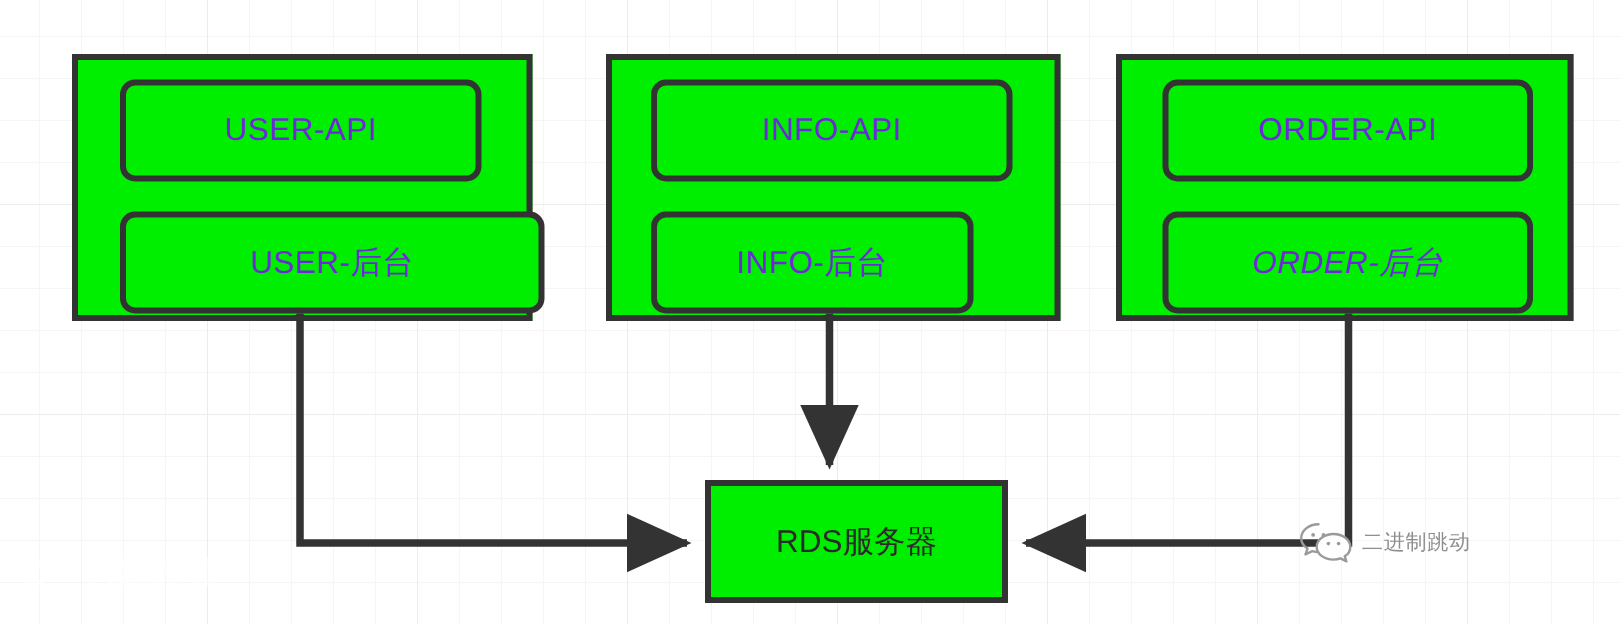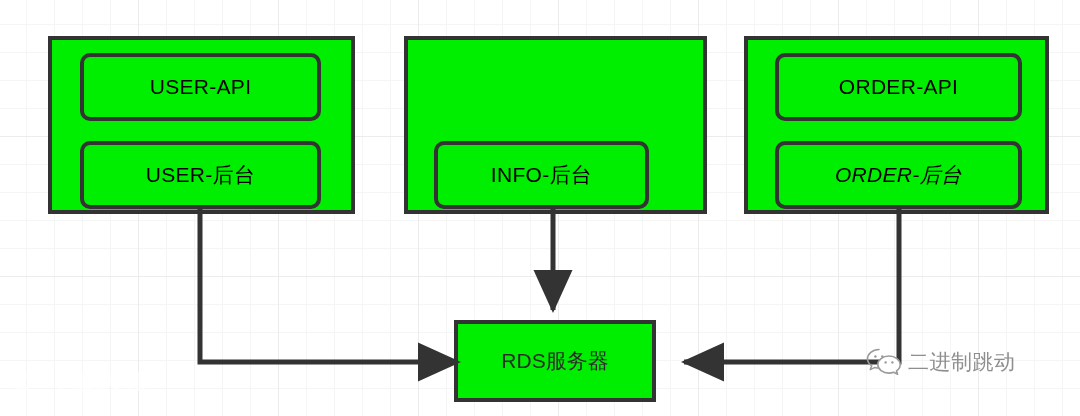--- a/index.html
+++ b/index.html
@@ -32,21 +32,21 @@
 
   .inner-box {
     position: absolute;
     background: #00ee00;
     border: 4px solid #333333;
     border-radius: 10px;
     box-sizing: border-box;
     display: flex;
     align-items: center;
     justify-content: center;
-    color: #000000;
+    color: #6d28d9;
     font-size: 21px;
     letter-spacing: 0.3px;
     white-space: nowrap;
   }
 
   .rds-box {
     position: absolute;
     background: #00ee00;
     border: 4px solid #333333;
     box-sizing: border-box;
@@ -87,42 +87,43 @@
   .wm-right {
     position: absolute;
     left: 866px;
     top: 347px;
     display: flex;
     align-items: center;
     gap: 6px;
   }
   .wm-right-text {
     color: #8e8e8e;
-    font-size: 21px;
+    font-size: 14px;
     letter-spacing: 0.5px;
     white-space: nowrap;
   }
 </style>
 </head>
 <body>
 
 <div id="canvas">
 
   <div class="group-box" style="left:48px; top:36px; width:307px; height:178px;"></div>
   <div class="inner-box" style="left:80px; top:53px; width:241px; height:68px;">USER-API</div>
-  <div class="inner-box" style="left:80px; top:141px; width:241px; height:68px;">USER-后台</div>
+  <div class="inner-box" style="left:80px; top:141px; width:283px; height:68px;">USER-后台</div>
 
   <div class="group-box" style="left:404px; top:36px; width:303px; height:178px;"></div>
+  <div class="inner-box" style="left:434px; top:53px; width:241px; height:68px;">INFO-API</div>
   <div class="inner-box" style="left:434px; top:141px; width:215px; height:68px;">INFO-后台</div>
 
   <div class="group-box" style="left:744px; top:36px; width:305px; height:178px;"></div>
   <div class="inner-box" style="left:775px; top:53px; width:247px; height:68px;">ORDER-API</div>
   <div class="inner-box" style="left:775px; top:141px; width:247px; height:68px;font-style:italic;">ORDER-后台</div>
 
-  <div class="rds-box" style="left:454px; top:320px; width:202px; height:82px;">RDS服务器</div>
+  <div class="rds-box" style="left:470px; top:320px; width:202px; height:82px;">RDS服务器</div>
 
   <svg id="edges" viewBox="0 0 1080 416" xmlns="http://www.w3.org/2000/svg">
     <defs>
       <marker id="ah" markerWidth="9" markerHeight="9" refX="8" refY="4.5" orient="auto" markerUnits="strokeWidth">
         <path d="M0,0.6 L8.6,4.5 L0,8.4 z" fill="#333333"></path>
       </marker>
     </defs>
 
     <path d="M200,209 L200,362 L458,362" fill="none" stroke="#333333" stroke-width="5" stroke-linecap="butt" stroke-linejoin="miter" marker-end="url(#ah)"></path>
 

